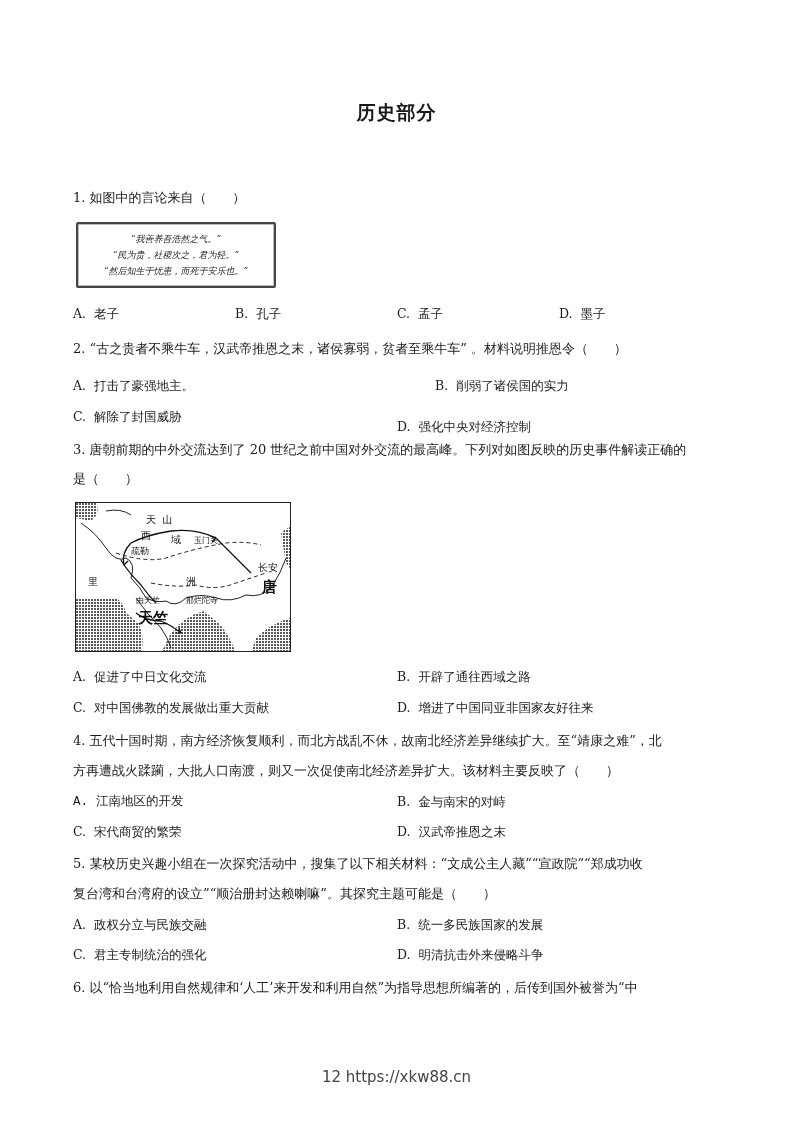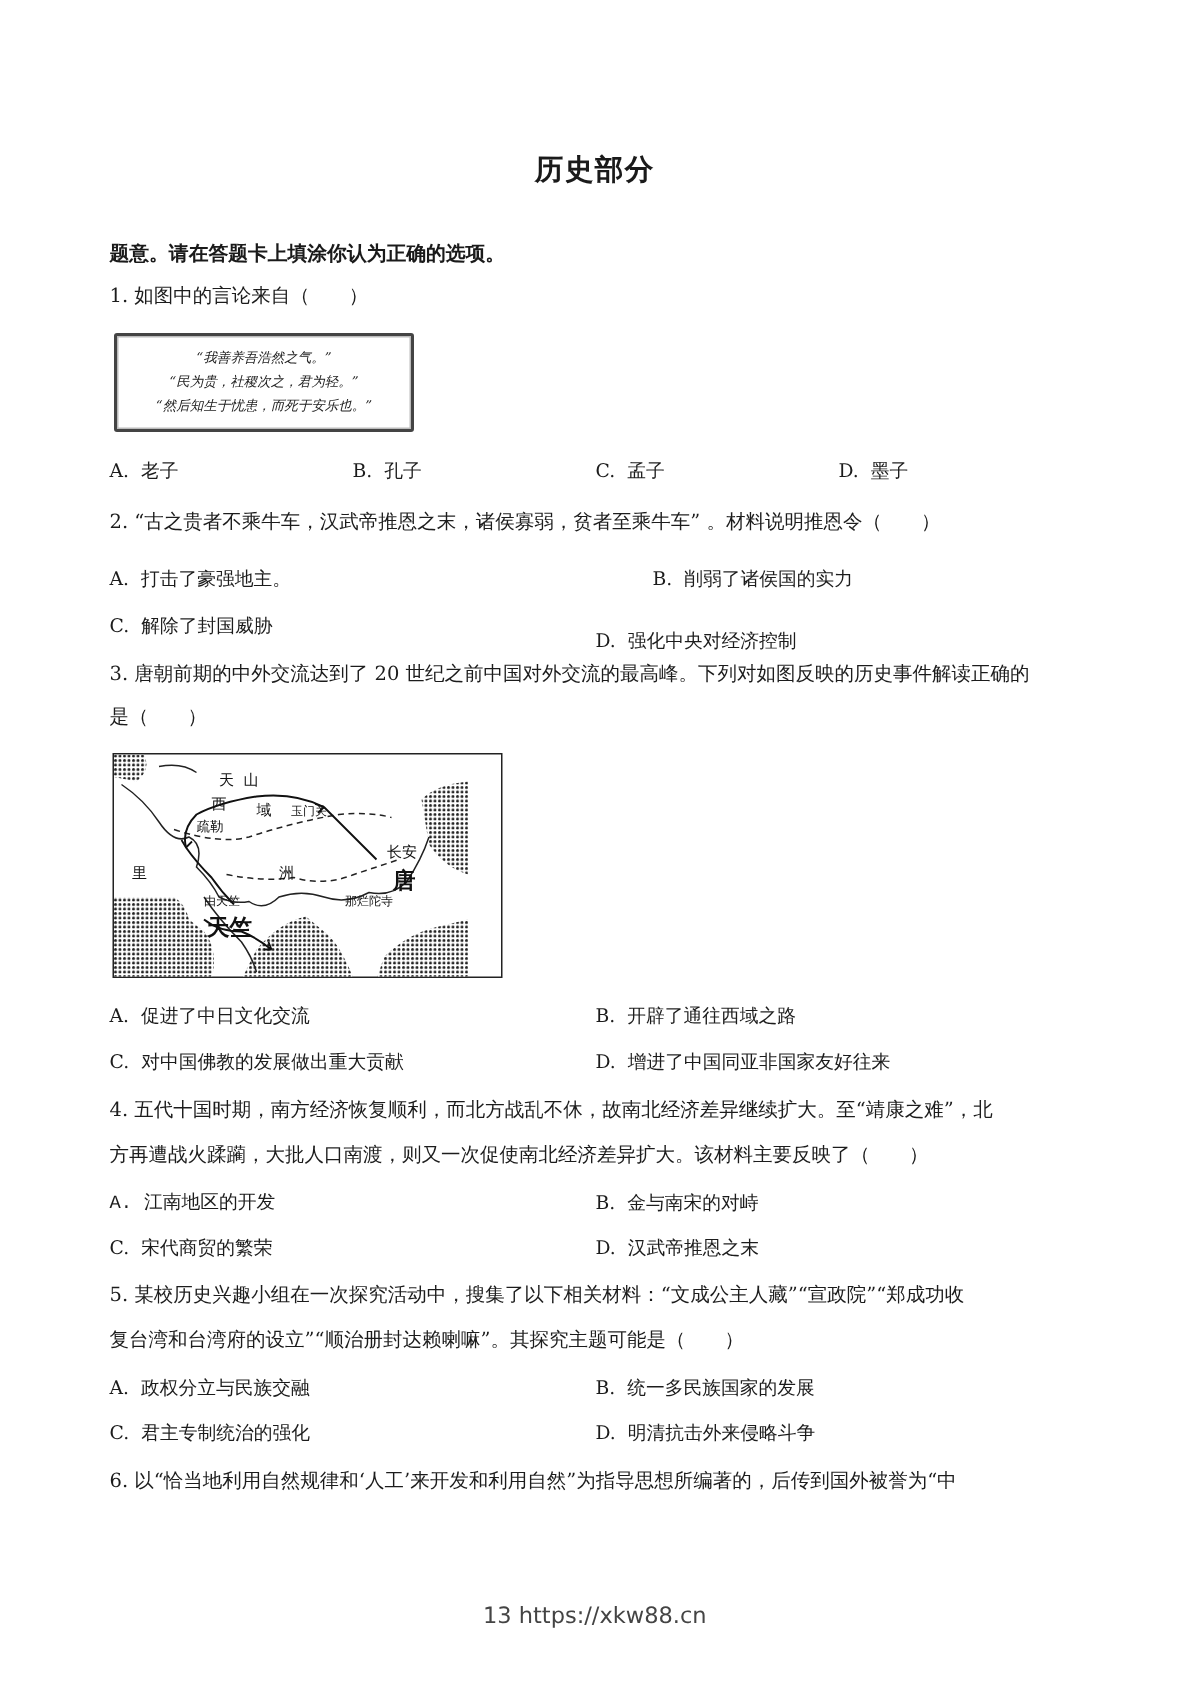--- a/index.html
+++ b/index.html
@@ -32,36 +32,35 @@
     position: absolute; border: 1.5px solid #333; background: #fff; overflow: hidden;
   }
   .quote-box {
     left: 76px; top: 222px; width: 200px; height: 66px;
     border: 2px solid #444; border-radius: 2px;
     box-shadow: inset 0 0 0 1px #bbb;
     display: flex; flex-direction: column; justify-content: center; align-items: center;
     font-family: "DejaVu Serif", serif; font-size: 9px; line-height: 16px; color: #222;
     font-style: italic;
   }
-  .map-box { left: 75px; top: 502px; width: 260px; height: 150px; border: 1.5px solid #222; }
+  .map-box { left: 75px; top: 502px; width: 216px; height: 150px; border: 1.5px solid #222; }
   .footer {
     position: absolute; left: 0; width: 793px; top: 1068px; text-align: center;
     font-family: "DejaVu Sans", sans-serif; font-size: 15px; color: #444;
   }
   .map-label { position: absolute; font-size: 10px; color: #111; font-family: "DejaVu Sans", sans-serif; }
   .map-label.big { font-size: 15px; font-weight: bold; }
 </style>
 </head>
 <body>
 
 <div class="page">
 
   <div class="title">历史部分</div>
 
-  <div class="section-head" style="top:157px;">题意。请在答题卡上填涂你认为正确的选项。</div>
 
   <div class="line" style="top:189px;">1. 如图中的言论来自（　　）</div>
   <div class="figure quote-box">
     <div>“我善养吾浩然之气。”</div>
     <div>“民为贵，社稷次之，君为轻。”</div>
     <div>“然后知生于忧患，而死于安乐也。”</div>
   </div>
   <div class="opt" style="left:73px; top:305px;"><span class="letter">A.</span><span>老子</span></div>
   <div class="opt" style="left:235px; top:305px;"><span class="letter">B.</span><span>孔子</span></div>
   <div class="opt" style="left:397px; top:305px;"><span class="letter">C.</span><span>孟子</span></div>
@@ -107,21 +106,21 @@
     <span class="map-label" style="left:70px; top:10px;"><span>天</span>&nbsp;&nbsp;<span>山</span></span>
     <span class="map-label" style="left:65px; top:26px;">西</span>
     <span class="map-label" style="left:95px; top:30px;">域</span>
     <span class="map-label" style="left:118px; top:32px; font-size:8px;">玉门关</span>
     <span class="map-label" style="left:55px; top:42px; font-size:9px;">疏勒</span>
     <span class="map-label" style="left:182px; top:58px;">长安</span>
     <span class="map-label big" style="left:186px; top:75px;">唐</span>
     <span class="map-label" style="left:12px; top:72px;">里</span>
     <span class="map-label" style="left:110px; top:72px;">洲</span>
     <span class="map-label" style="left:60px; top:92px; font-size:8px;">由天竺</span>
-    <span class="map-label" style="left:110px; top:92px; font-size:8px;margin-left:44px;">那烂陀寺</span>
+    <span class="map-label" style="left:110px; top:92px; font-size:8px;">那烂陀寺</span>
     <span class="map-label big" style="left:62px; top:106px;">天竺</span>
   </div>
 
   <div class="opt" style="left:73px; top:668px;"><span class="letter">A.</span><span>促进了中日文化交流</span></div>
   <div class="opt" style="left:397px; top:668px;"><span class="letter">B.</span><span>开辟了通往西域之路</span></div>
   <div class="opt" style="left:73px; top:699px;"><span class="letter">C.</span><span>对中国佛教的发展做出重大贡献</span></div>
   <div class="opt" style="left:397px; top:699px;"><span class="letter">D.</span><span>增进了中国同亚非国家友好往来</span></div>
 
   <div class="line" style="top:732px;">4. 五代十国时期，南方经济恢复顺利，而北方战乱不休，故南北经济差异继续扩大。至“靖康之难”，北</div>
   <div class="line" style="top:762px;">方再遭战火蹂躏，大批人口南渡，则又一次促使南北经济差异扩大。该材料主要反映了（　　）</div>
@@ -132,14 +131,14 @@
 
   <div class="line" style="top:855px;">5. 某校历史兴趣小组在一次探究活动中，搜集了以下相关材料：“文成公主人藏”“宣政院”“郑成功收</div>
   <div class="line" style="top:885px;">复台湾和台湾府的设立”“顺治册封达赖喇嘛”。其探究主题可能是（　　）</div>
   <div class="opt" style="left:73px; top:916px;"><span class="letter">A.</span><span>政权分立与民族交融</span></div>
   <div class="opt" style="left:397px; top:916px;"><span class="letter">B.</span><span>统一多民族国家的发展</span></div>
   <div class="opt" style="left:73px; top:946px;"><span class="letter">C.</span><span>君主专制统治的强化</span></div>
   <div class="opt" style="left:397px; top:946px;"><span class="letter">D.</span><span>明清抗击外来侵略斗争</span></div>
 
   <div class="line" style="top:979px;">6. 以“恰当地利用自然规律和‘人工’来开发和利用自然”为指导思想所编著的，后传到国外被誉为“中</div>
 
-  <div class="footer">13 https://xkw88.cn</div>
+  <div class="footer">12 https://xkw88.cn</div>
 </div>
 
 </body></html>

